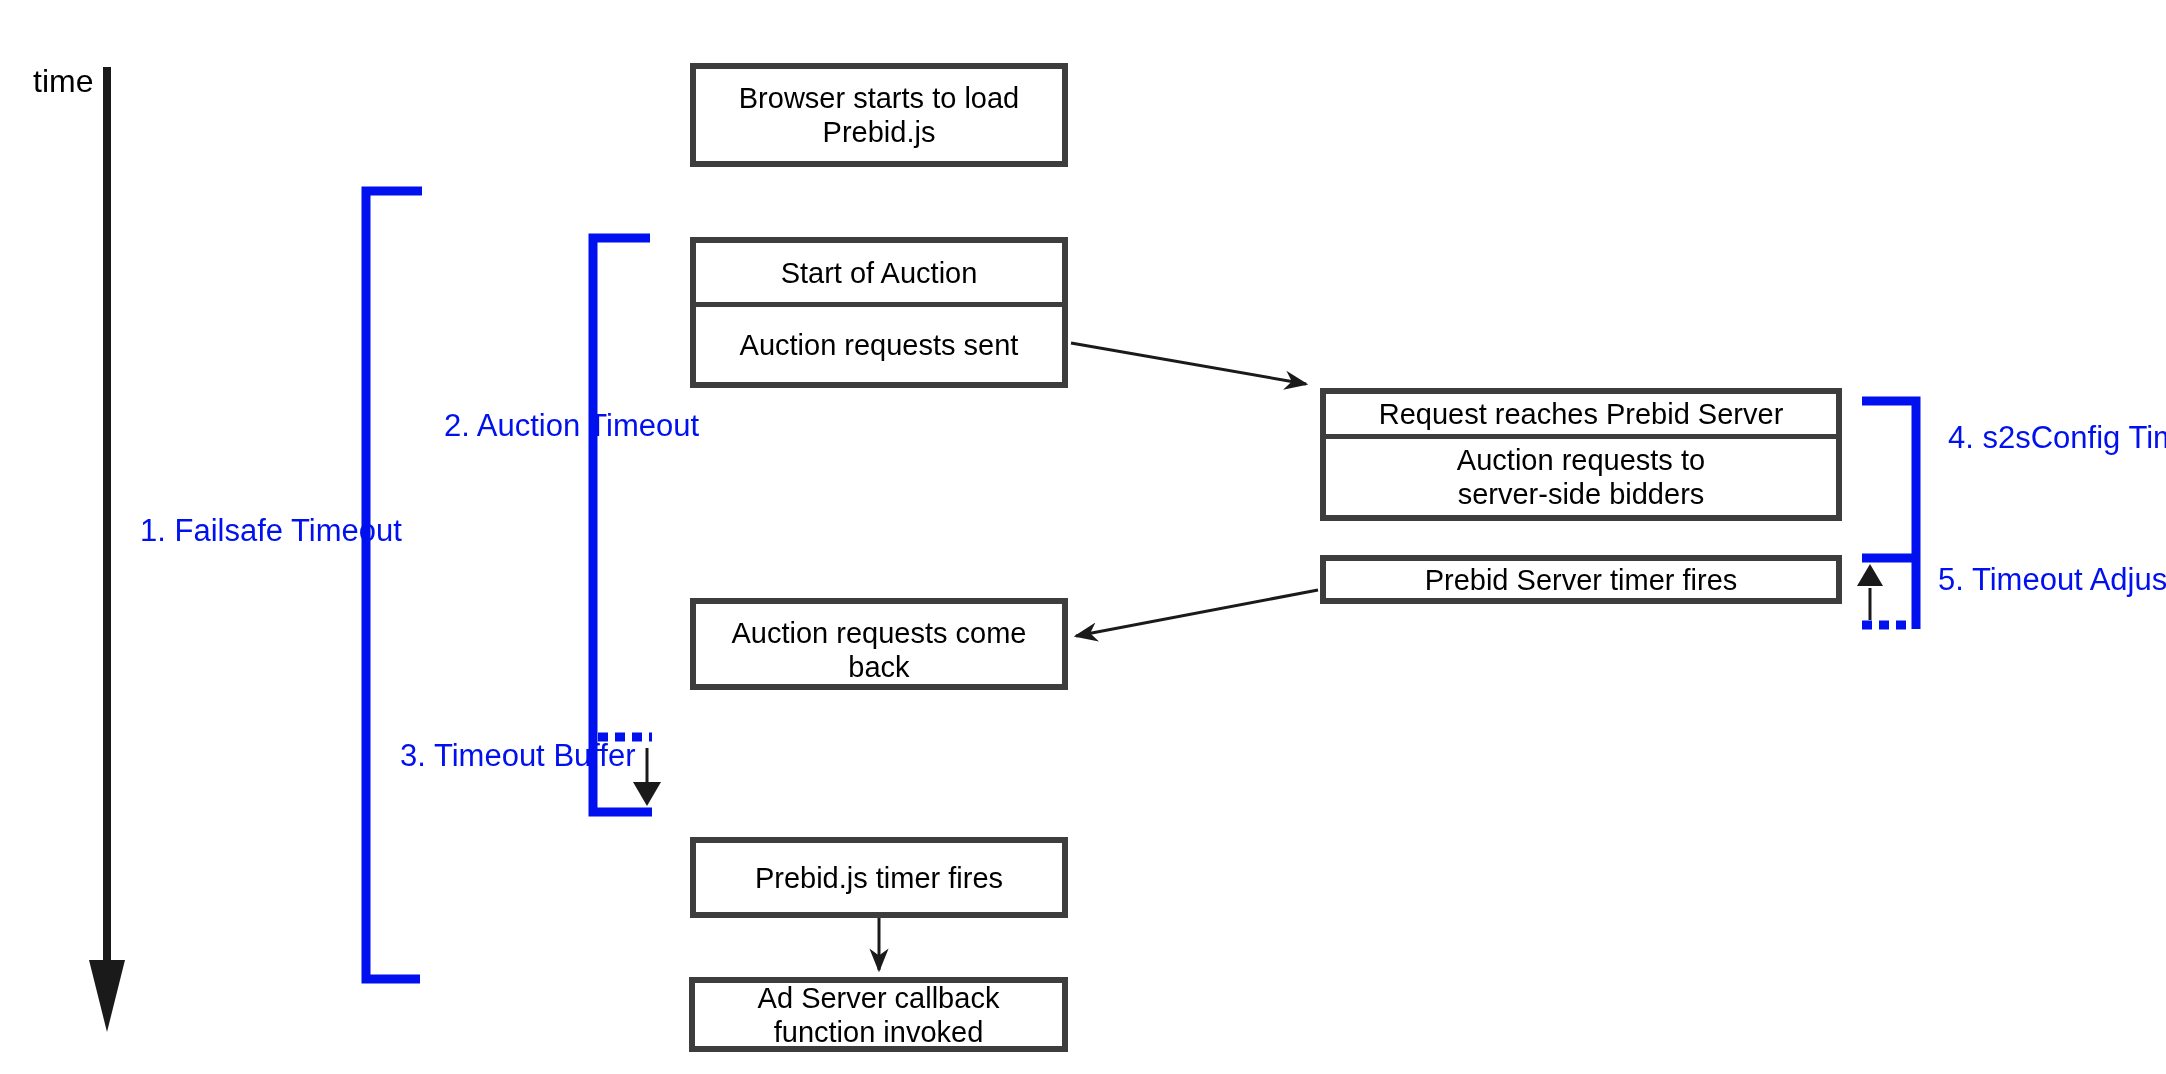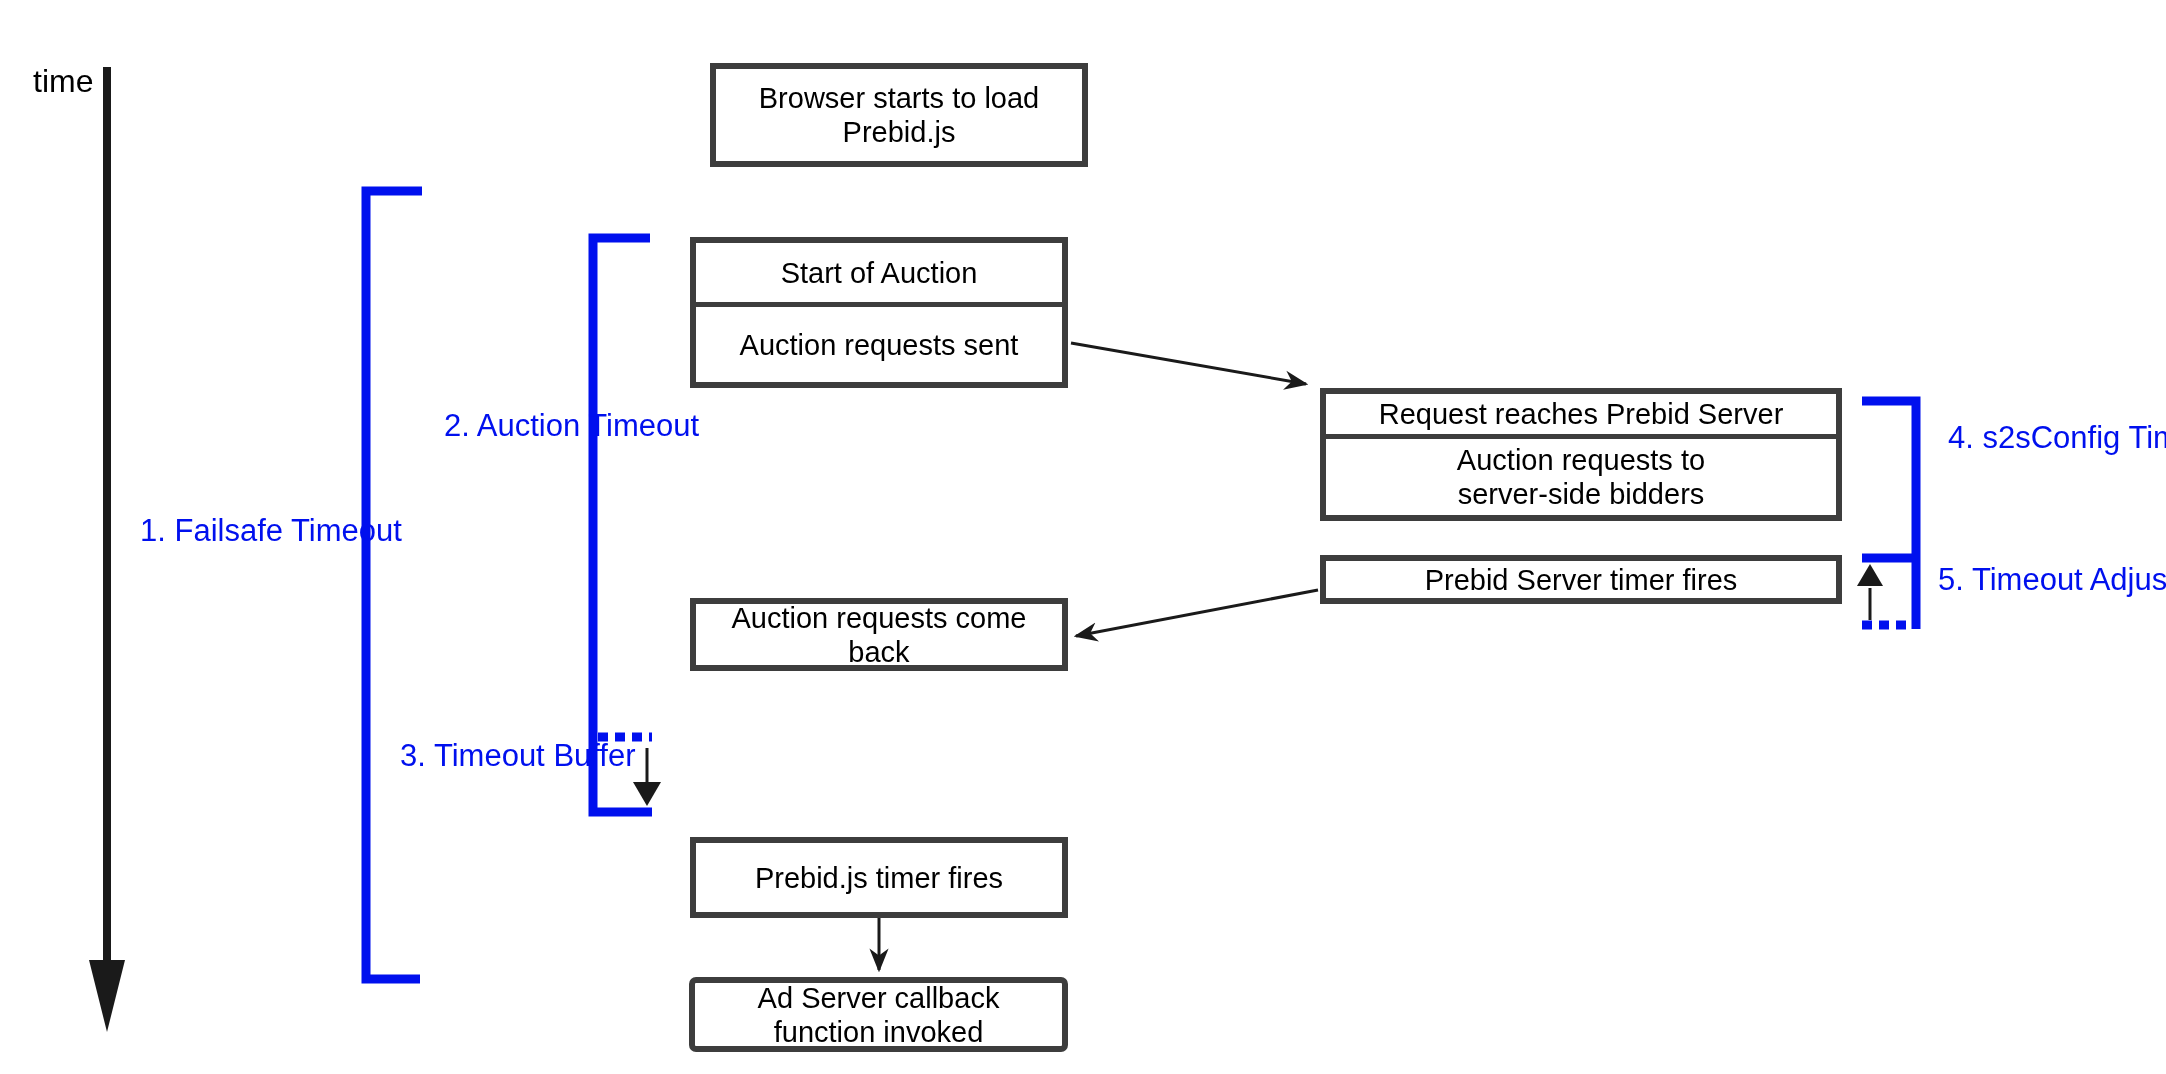--- a/index.html
+++ b/index.html
@@ -92,38 +92,38 @@
       <polygon class="black-fill" points="1857,586 1883,586 1870,564"></polygon>
     </g>
 
     <line class="black-stroke" x1="1071" y1="343" x2="1306" y2="384" stroke-width="3" marker-end="url(#arrow)"></line>
     <line class="black-stroke" x1="1318" y1="590" x2="1076" y2="636" stroke-width="3" marker-end="url(#arrow)"></line>
     <line class="black-stroke" x1="879" y1="893" x2="879" y2="970" stroke-width="3" marker-end="url(#arrow)"></line>
   </svg>
 
   <div class="time-label" style="left:33px;top:66px;">time</div>
 
-  <div class="box" style="left:690px;top:63px;width:378px;height:104px;margin-left:20px;">
+  <div class="box" style="left:690px;top:63px;width:378px;height:104px;">
     <span class="line">Browser starts to load</span>
     <span class="line">Prebid.js</span>
   </div>
 
   <div class="box stack" style="left:690px;top:237px;width:378px;height:151px;">
     <div class="cell" style="height:59px;">Start of Auction</div>
     <div class="cell">Auction requests sent</div>
   </div>
 
-  <div class="box" style="left:690px;top:598px;width:378px;height:73px;">
+  <div class="box" style="left:690px;top:598px;width:378px;height:92px;justify-content:flex-end;">
     <span class="line">Auction requests come</span>
     <span class="line">back</span>
   </div>
 
   <div class="box" style="left:690px;top:837px;width:378px;height:81px;">Prebid.js timer fires</div>
 
-  <div class="box" style="left:689px;top:977px;width:379px;height:75px;border-radius:7px;">
+  <div class="box" style="left:689px;top:977px;width:379px;height:75px;">
     <span class="line">Ad Server callback</span>
     <span class="line">function invoked</span>
   </div>
 
   <div class="box stack" style="left:1320px;top:388px;width:522px;height:133px;">
     <div class="cell" style="height:40px;">Request reaches Prebid Server</div>
     <div class="cell">
       <span class="line">Auction requests to</span>
       <span class="line">server-side bidders</span>
     </div>

